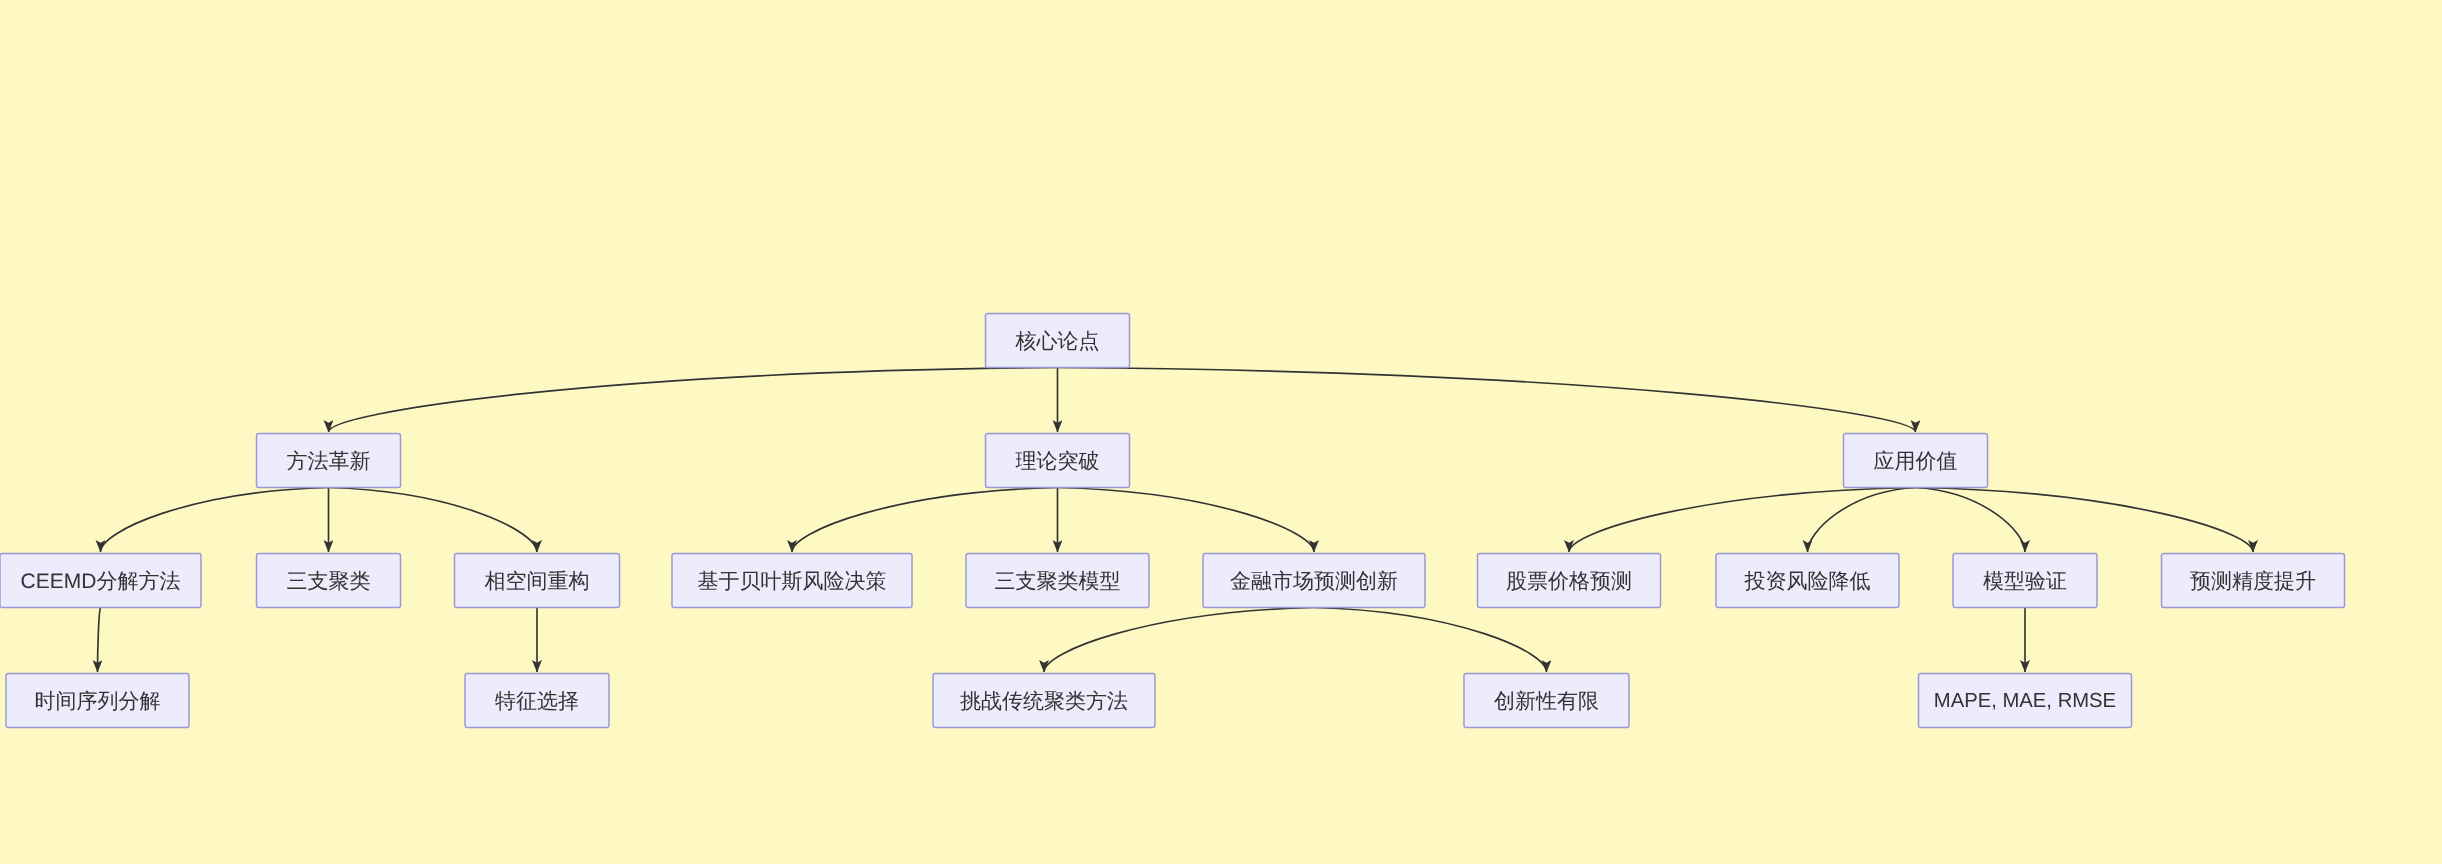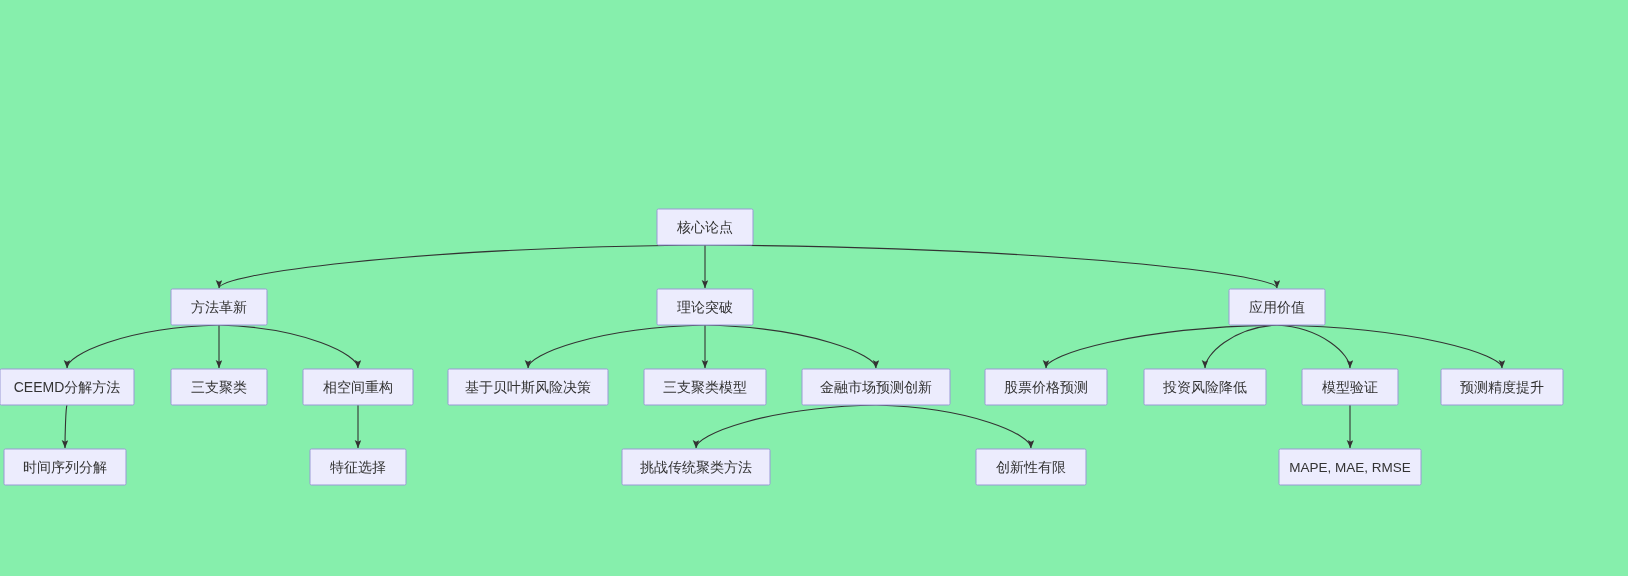--- a/index.html
+++ b/index.html
@@ -11,21 +11,21 @@
   body {
     width: 1628px;
     height: 576px;
     font-family: "Liberation Sans", "DejaVu Sans", sans-serif;
     overflow: hidden;
   }
   #diagram-root {
     position: relative;
     width: 1628px;
     height: 576px;
-    background: #86efac;
+    background: #fef9c3;
   }
   svg#flowchart {
     position: absolute;
     left: 0;
     top: 0;
     width: 1628px;
     height: 576px;
     display: block;
   }
   .edge-path {

